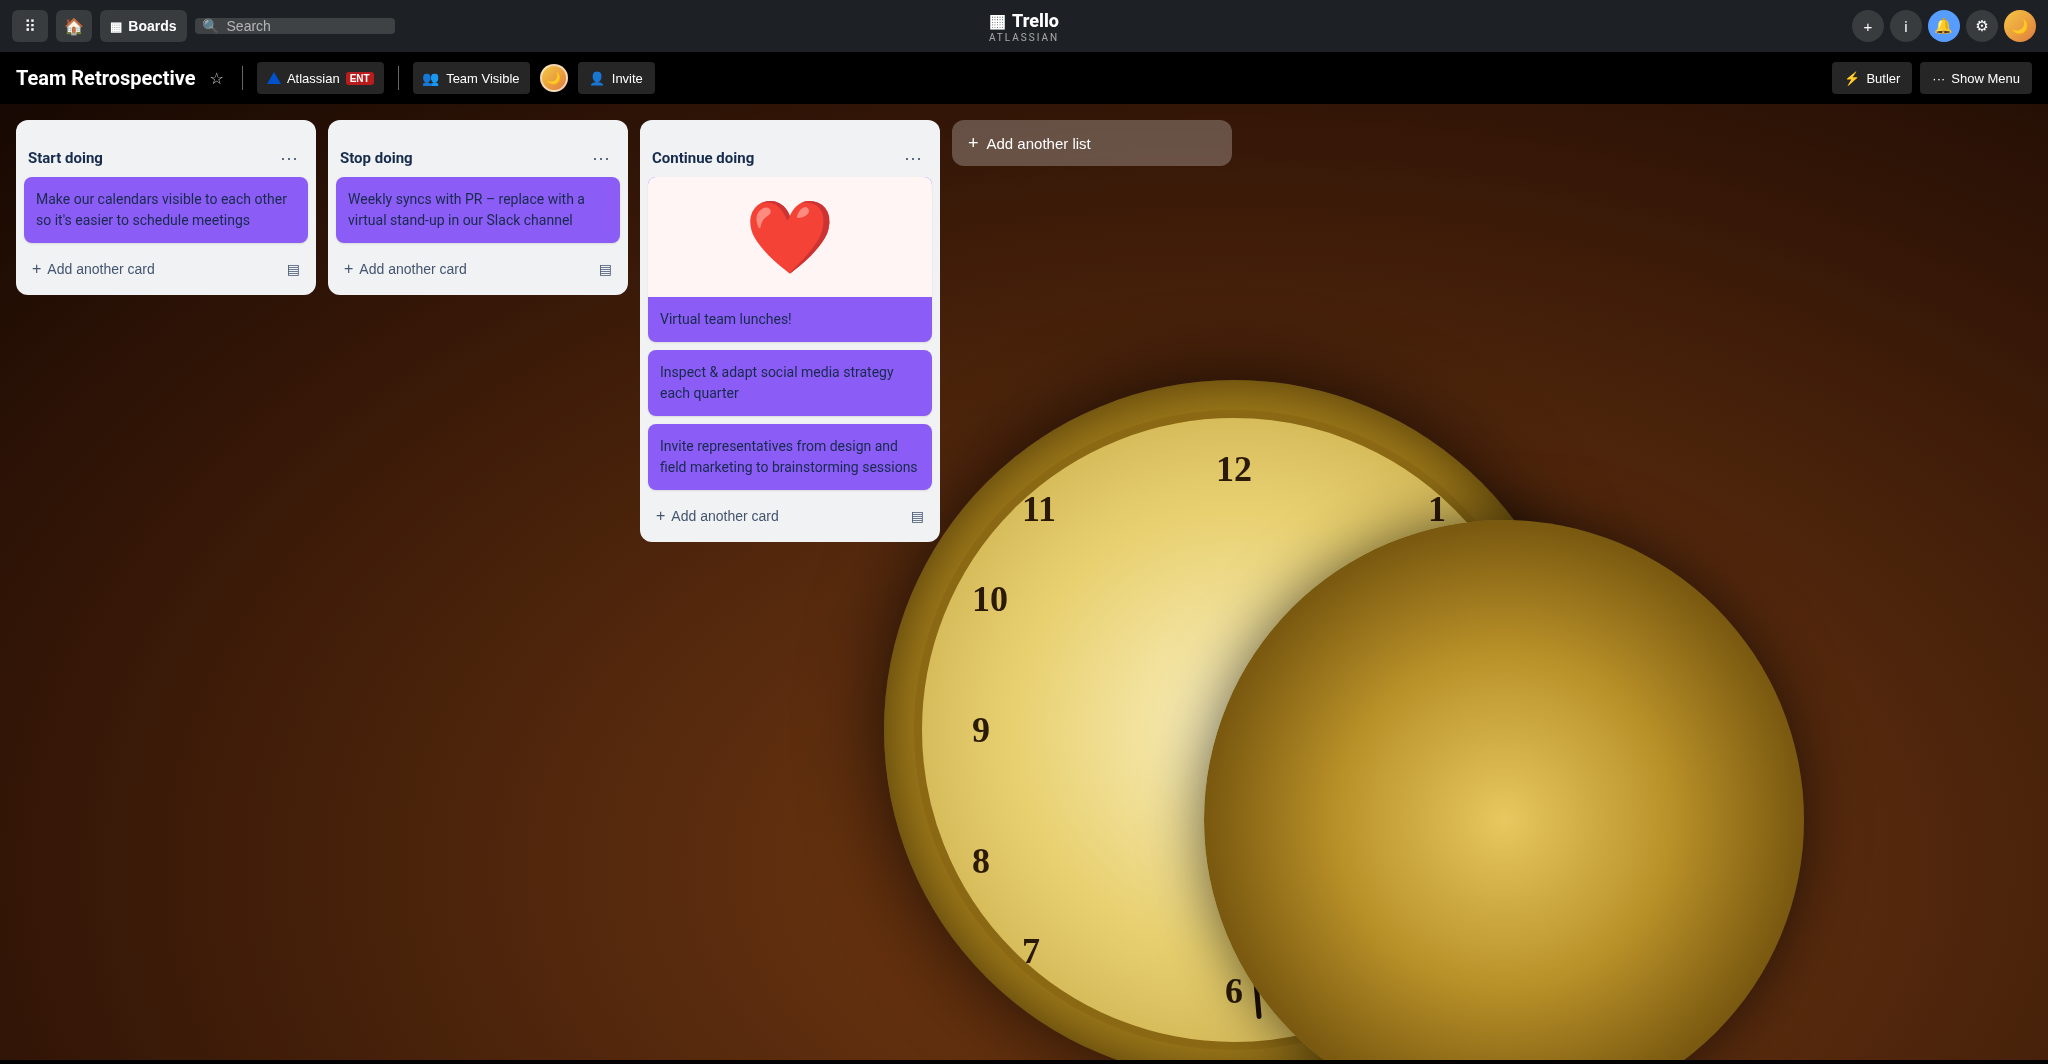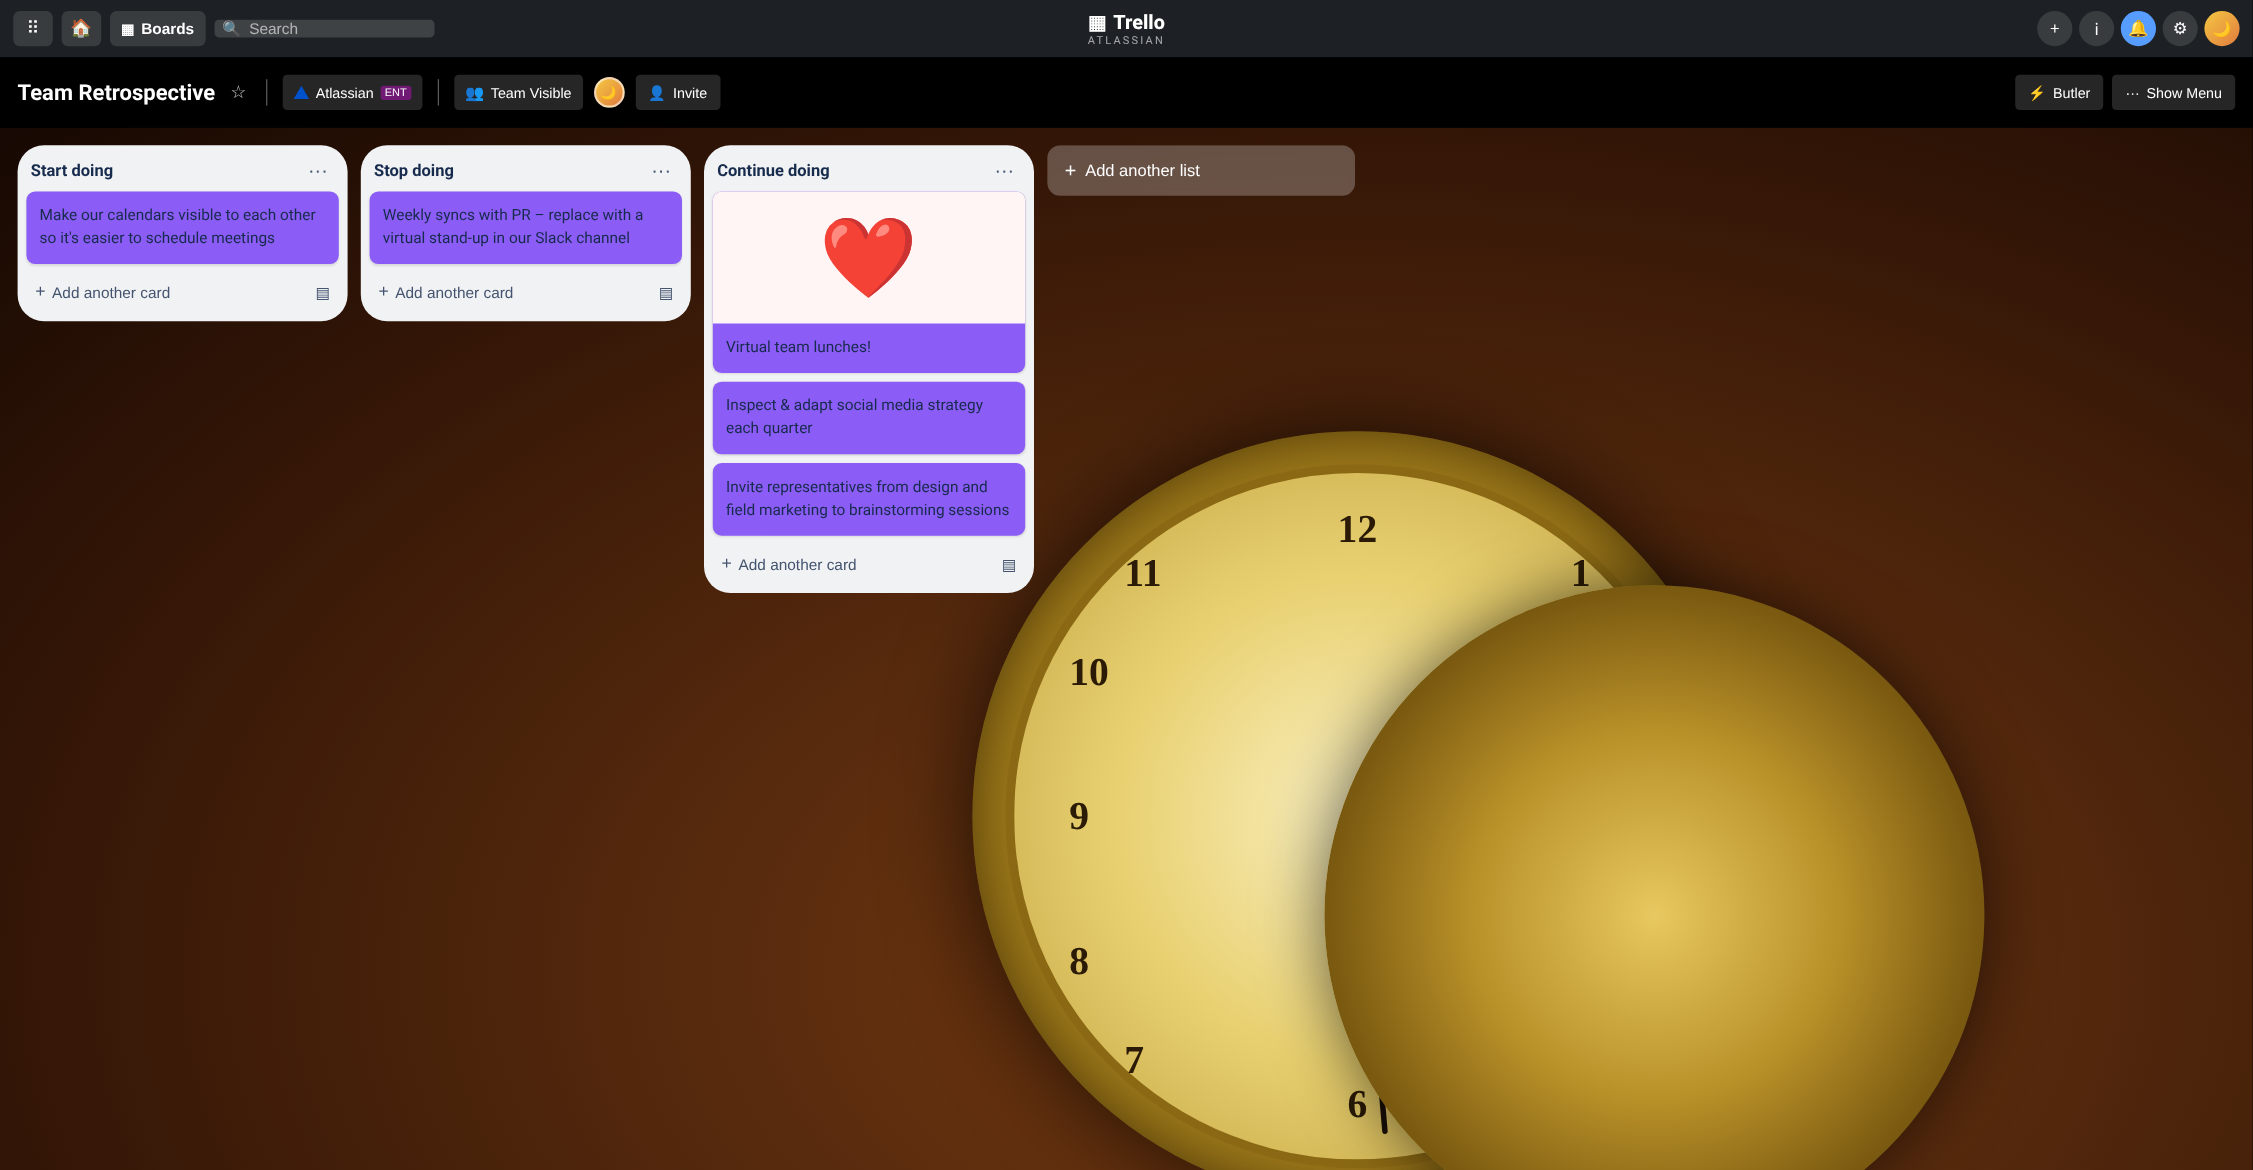--- a/index.html
+++ b/index.html
@@ -92,21 +92,21 @@
       overflow: hidden;
       display: flex;
       align-items: center;
       justify-content: center;
       font-size: 14px;
     }
 
     
     #board-header {
       background: rgba(0,0,0,0.35);
-      height: 64px;
+      height: 52px;
       display: flex;
       align-items: center;
       padding: 0 16px;
       gap: 10px;
       position: relative;
       z-index: 10;
     }
     .board-title {
       color: #fff;
       font-size: 20px;
@@ -141,24 +141,24 @@
       font-weight: 500;
     }
     .atlassian-triangle {
       width: 0; height: 0;
       border-left: 7px solid transparent;
       border-right: 7px solid transparent;
       border-bottom: 12px solid #0052cc;
       display: inline-block;
     }
     .ent-badge {
-      background: #701a75;
+      background: #b91c1c;
       color: #fff;
       font-size: 10px;
-      font-weight: 400;
+      font-weight: 700;
       padding: 1px 4px;
       border-radius: 3px;
     }
     .visibility-icon { font-size: 14px; }
     .board-avatar {
       width: 28px;
       height: 28px;
       border-radius: 50%;
       background: linear-gradient(135deg, #f5c842, #e07b3f);
       border: 2px solid rgba(255,255,255,0.6);
@@ -282,24 +282,24 @@
       left: 16px;
       right: 16px;
       display: flex;
       gap: 12px;
       align-items: flex-start;
     }
 
     
     .list {
       background: #f1f2f4;
-      border-radius: 24px;
+      border-radius: 12px;
       width: 300px;
       min-width: 300px;
-      padding: 12px 8px 8px 8px;
+      padding: 27px 8px 8px 8px;
       display: flex;
       flex-direction: column;
       gap: 8px;
     }
     .list-header {
       display: flex;
       align-items: center;
       justify-content: space-between;
       padding: 0 4px;
     }

